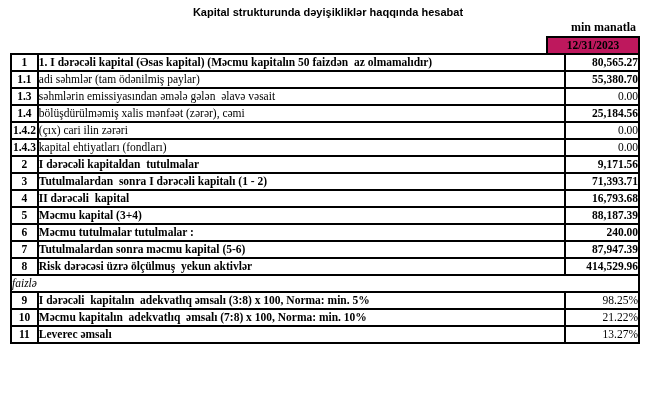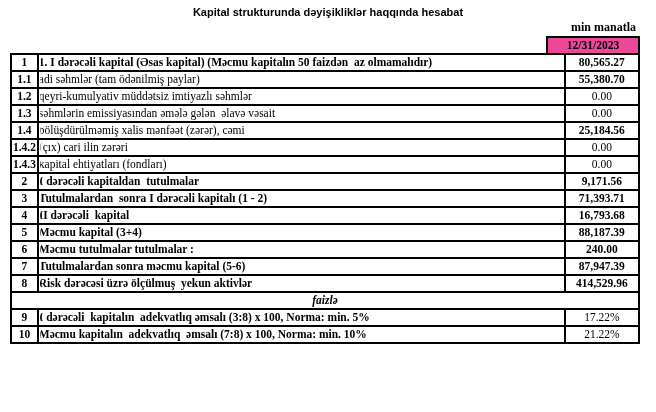--- a/index.html
+++ b/index.html
@@ -24,21 +24,21 @@
     position: absolute;
     top: 20px; right: 20px;
     font-weight: bold;
     font-size: 12px;
   }
   .date-cell {
     position: absolute;
     left: 546px; top: 36px;
     width: 94px; height: 17px;
     box-sizing: border-box;
-    background: #ec4899;
+    background: #be185d;
     border: 2px solid #000;
     border-bottom: none;
     text-align: center;
     font-weight: bold;
     font-size: 11.5px;
     line-height: 15px;
   }
   table.report {
     position: absolute;
     left: 10px; top: 53px;
@@ -55,29 +55,29 @@
     overflow: hidden;
     white-space: pre;
     box-sizing: border-box;
   }
   td.num-cell {
     width: 26px;
     text-align: center;
     font-weight: bold;
     font-size: 10.5px;
   }
-  td.label-cell { width: 511px; padding-left: 4px; border-radius: 8px; }
-  td.value-cell { width: 72px; text-align: center; padding-right: 4px; }
+  td.label-cell { width: 511px; padding-left: 4px; }
+  td.value-cell { width: 72px; text-align: right; padding-right: 4px; }
   .bold { font-weight: bold; }
   td.sep-cell {
     border-left: none;
     border-right: none;
-    text-align: center;
+    text-align: left;
     padding-right: 4px;
-    font-weight: bold;
+    font-weight: normal;
     font-style: italic;
   }
 </style>
 </head>
 <body>
 
 <div class="page">
   <div class="title">Kapital strukturunda dəyişikliklər haqqında hesabat</div>
   <div class="unit">min manatla</div>
   <div class="date-cell">12/31/2023</div>
@@ -85,25 +85,20 @@
     <tbody>
         <tr>
           <td class="num-cell">1</td>
           <td class="label-cell bold">1. I dərəcəli kapital (Əsas kapital) (Məcmu kapitalın 50 faizdən  az olmamalıdır)</td>
           <td class="value-cell bold">80,565.27</td>
         </tr>
         <tr>
           <td class="num-cell">1.1</td>
           <td class="label-cell">adi səhmlər (tam ödənilmiş paylar)</td>
           <td class="value-cell bold">55,380.70</td>
-        </tr>
-        <tr>
-          <td class="num-cell">1.2</td>
-          <td class="label-cell">qeyri-kumulyativ müddətsiz imtiyazlı səhmlər</td>
-          <td class="value-cell">0.00</td>
         </tr>
         <tr>
           <td class="num-cell">1.3</td>
           <td class="label-cell">səhmlərin emissiyasından əmələ gələn  əlavə vəsait</td>
           <td class="value-cell">0.00</td>
         </tr>
         <tr>
           <td class="num-cell">1.4</td>
           <td class="label-cell">bölüşdürülməmiş xalis mənfəət (zərər), cəmi</td>
           <td class="value-cell bold">25,184.56</td>
@@ -152,22 +147,27 @@
           <td class="num-cell">8</td>
           <td class="label-cell bold">Risk dərəcəsi üzrə ölçülmuş  yekun aktivlər</td>
           <td class="value-cell bold">414,529.96</td>
         </tr>
         <tr>
           <td colspan="3" class="sep-cell">faizlə</td>
         </tr>
         <tr>
           <td class="num-cell">9</td>
           <td class="label-cell bold">I dərəcəli  kapitalın  adekvatlıq əmsalı (3:8) x 100, Norma: min. 5%</td>
-          <td class="value-cell">17.22%</td>
+          <td class="value-cell">98.25%</td>
         </tr>
         <tr>
           <td class="num-cell">10</td>
           <td class="label-cell bold">Məcmu kapitalın  adekvatlıq  əmsalı (7:8) x 100, Norma: min. 10%</td>
           <td class="value-cell">21.22%</td>
         </tr>
+        <tr>
+          <td class="num-cell">11</td>
+          <td class="label-cell bold">Leverec əmsalı</td>
+          <td class="value-cell">13.27%</td>
+        </tr>
       </tbody>
   </table>
 </div>
 
 </body></html>

